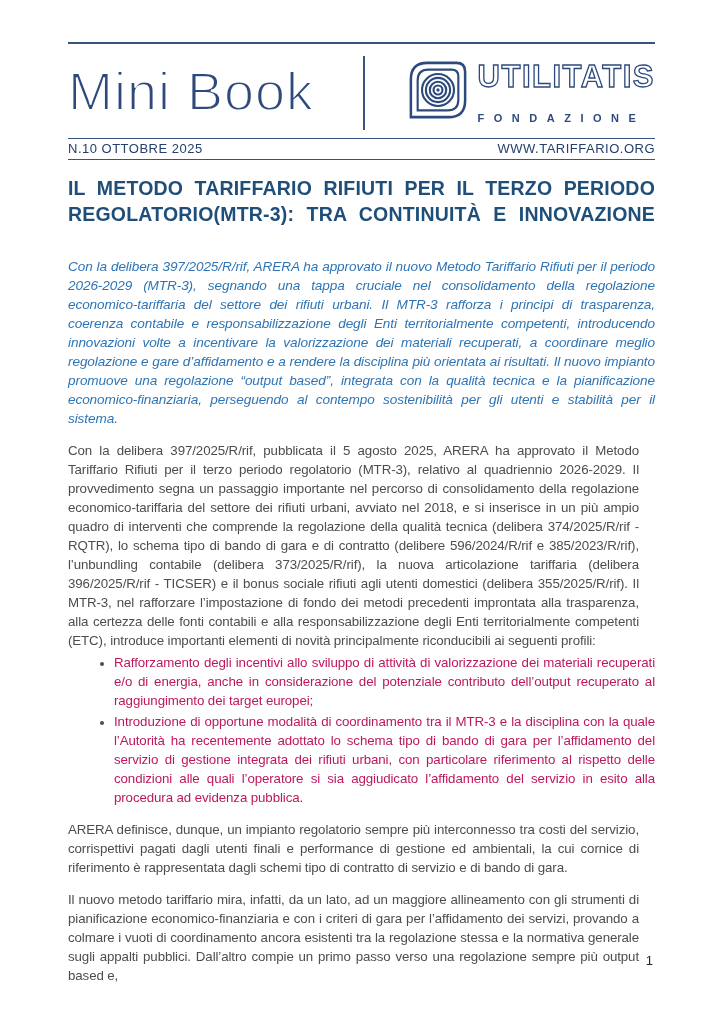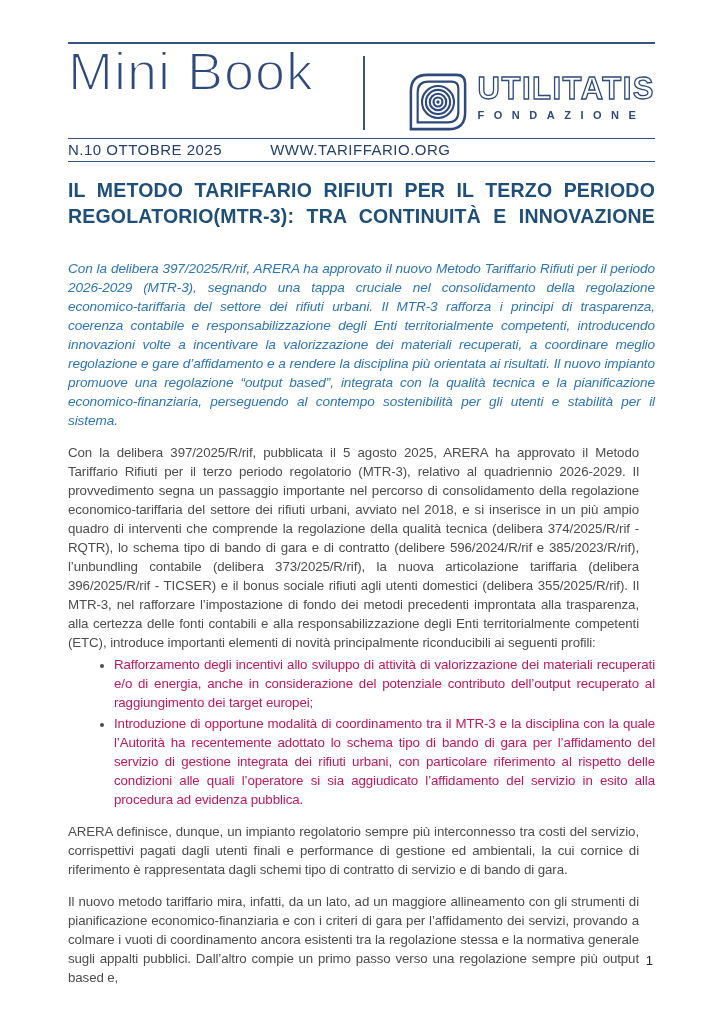--- a/index.html
+++ b/index.html
@@ -10,52 +10,52 @@
     background:#ffffff;
     box-sizing:border-box;
     padding:0 68px;
     overflow:hidden;
     font-family:"Liberation Sans", sans-serif;
   }
 
   
   .top-rule { margin-top:42px; height:2px; background:#35547f; }
 
-  .masthead { position:relative; height:94px; display:flex; }
+  .masthead { position:relative; height:94px; display:flex; align-items:center; }
   .brand {
     font-size:54px; font-weight:400; color:#2e4a7d;
     letter-spacing:1px; line-height:1; white-space:nowrap;
   }
   @supports (-webkit-text-stroke: 1px #fff) {
     .brand { -webkit-text-stroke:1.8px #ffffff; }
   }
   .vdivider {
     position:absolute; left:295px; top:12px;
     width:2px; height:74px; background:#35547f;
   }
-  .logo { position:absolute; right:0; top:27px; display:flex; align-items:flex-start; gap:9px; }
+  .logo { position:absolute; right:0; top:15px; display:flex; align-items:flex-start; gap:9px; }
   .logo-icon { width:62px; height:62px; display:block; }
   .logo-text { display:flex; flex-direction:column; align-items:flex-start; }
   .logo-name {
     font-size:31px; font-weight:700; color:#2e4a7d;
     letter-spacing:1.5px; line-height:1.15; white-space:nowrap;
   }
   @supports (-webkit-text-stroke: 1px #000) {
     .logo-name { color:#ffffff; -webkit-text-stroke:1.3px #2e4a7d; }
   }
   .logo-sub {
     font-size:11px; font-weight:700; color:#2e4a7d;
-    letter-spacing:9.5px; margin-top:2px; white-space:nowrap;
+    letter-spacing:9.5px; margin-top:17px; white-space:nowrap;
   }
 
   .issue-bar {
-    display:flex; align-items:center;
+    display:flex; justify-content:space-between; align-items:center;
     border-top:1.5px solid #35547f; border-bottom:1.5px solid #35547f;
     padding:2px 0 3px 0;
-    font-size:15px; font-weight:500; letter-spacing:0.5px; color:#24406b;gap:48px;
+    font-size:13px; font-weight:500; letter-spacing:0.5px; color:#24406b;
   }
   .website { cursor:pointer; }
 
   
   .title {
     margin:16px 0 8px 0;
     font-size:19.5px; line-height:25.5px; font-weight:700;
     letter-spacing:0.2px; color:#1f4e79;
     text-align:justify; text-align-last:justify;
   }

